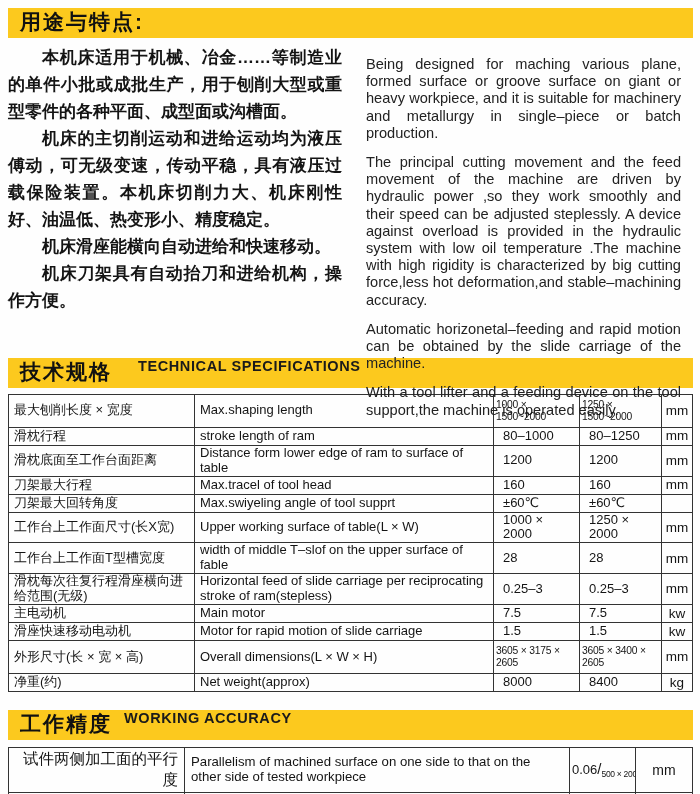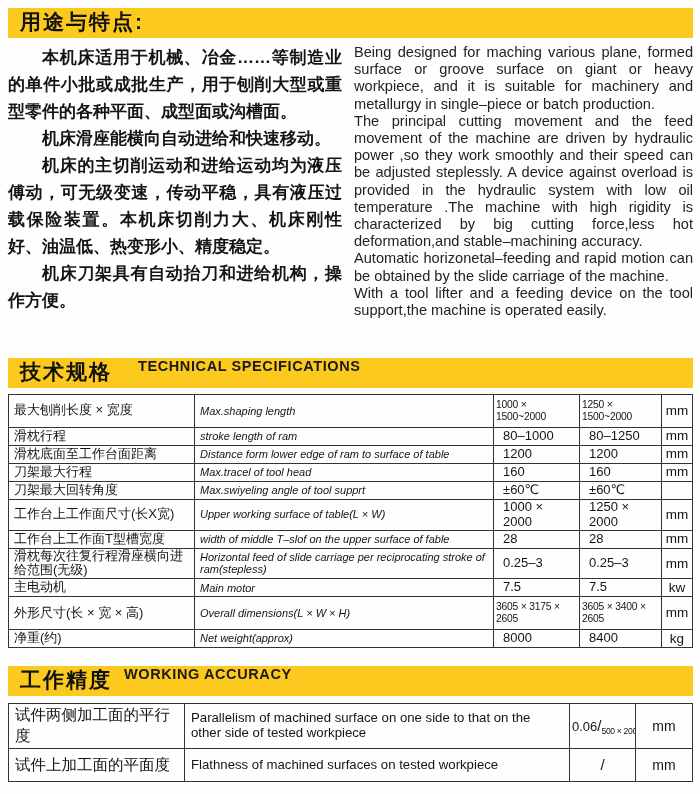--- a/index.html
+++ b/index.html
@@ -13,41 +13,41 @@
     padding:0 12px;box-sizing:border-box;
   }
   .bar-title-cn{font-weight:bold;font-size:21px;letter-spacing:2px;color:#111;white-space:nowrap;}
   .bar-title-en{font-weight:bold;font-size:14.5px;letter-spacing:0.6px;color:#1a1a1a;margin-left:26px;white-space:nowrap;}
   .bar.acc .bar-title-en{margin-left:12px;}
 
   .two-col{display:flex;margin-top:6px;height:314px;}
   .col-cn{width:334px;}
   .col-cn p{margin:0;font-size:17px;line-height:27px;text-align:justify;text-indent:2em;font-weight:600;}
   .col-en{flex:1;margin-left:12px;}
-  .col-en p{margin:0;font-size:14.6px;line-height:17.2px;text-align:justify;color:#222;}
+  .col-en p{margin:12px;font-size:14.6px;line-height:17.2px;text-align:justify;color:#222;}
 
   table{width:100%;border-collapse:collapse;table-layout:fixed;}
   .spec-table{margin-top:6px;}
   .spec-table td{
     border:1.6px solid #333;padding:0 5px;font-size:13px;line-height:1.15;
     height:17px;overflow:hidden;vertical-align:middle;
   }
   .spec-table td.c-cn{font-size:13px;letter-spacing:0;}
-  .spec-table td.c-en{font-size:11px;font-style:italic;}
+  .spec-table td.c-en{font-size:13px;}
   .spec-table td.c-val{padding:0 4px 0 9px;}
   .spec-table td.c-val.small{font-size:10.3px;padding:4px 2px;letter-spacing:-0.2px;}
   .spec-table td.c-unit{text-align:center;font-size:13.5px;padding:0 2px;}
 
   .bar2{}
   .bar3{margin-top:18px;}
   .acc-table{margin-top:7px;}
   .acc-table td{
     border:1.8px solid #333;padding:1px 6px;vertical-align:middle;overflow:hidden;
   }
-  .acc-table td.a-cn{font-size:15.5px;height:30px;}
+  .acc-table td.a-cn{font-size:15.5px;height:30px;text-align:right;}
   .acc-table td.a-en{font-size:13.2px;line-height:14.8px;margin-left:41px;}
   .acc-table td.a-val{text-align:center;padding:1px 2px;}
   .acc-table td.a-unit{text-align:center;font-size:14px;}
 
   .frac{white-space:nowrap;}
   .fnum{font-size:13px;}
   .fslash{font-size:15px;}
   .fden{font-size:8.5px;vertical-align:-3px;letter-spacing:-0.3px;}
 </style>
 </head>
@@ -55,22 +55,22 @@
 
 <div class="page">
 
   <div class="bar">
     <span class="bar-title-cn">用途与特点:</span>
   </div>
 
   <div class="two-col">
     <div class="col-cn" id="cn-paras">
         <p>本机床适用于机械、冶金……等制造业的单件小批或成批生产，用于刨削大型或重型零件的各种平面、成型面或沟槽面。</p>
+        <p>机床的主切削运动和进给运动均为液压傅动，可无级变速，传动平稳，具有液压过载保险装置。本机床切削力大、机床刚性好、油温低、热变形小、精度稳定。</p>
         <p>机床滑座能横向自动进给和快速移动。</p>
-        <p>机床的主切削运动和进给运动均为液压傅动，可无级变速，传动平稳，具有液压过载保险装置。本机床切削力大、机床刚性好、油温低、热变形小、精度稳定。</p>
         <p>机床刀架具有自动抬刀和进给机构，操作方便。</p>
       </div>
     <div class="col-en" id="en-paras">
         <p>Being designed for maching various plane, formed surface or groove surface on giant or heavy workpiece, and it is suitable for machinery and metallurgy in single–piece or batch production.</p>
         <p>The principal cutting movement and the feed movement of the machine are driven by hydraulic power ,so they work smoothly and their speed can be adjusted steplessly. A device against overload is provided in the hydraulic system with low oil temperature .The machine with high rigidity is characterized by big cutting force,less hot deformation,and stable–machining accuracy.</p>
         <p>Automatic horizonetal–feeding and rapid motion can be obtained by the slide carriage of the machine.</p>
         <p>With a tool lifter and a feeding device on the tool support,the machine is operated easily.</p>
       </div>
   </div>
 
@@ -145,20 +145,27 @@
           <td class="c-unit">mm</td>
         </tr>
         <tr>
           <td class="c-cn">主电动机</td>
           <td class="c-en">Main motor</td>
           <td class="c-val">7.5</td>
           <td class="c-val">7.5</td>
           <td class="c-unit">kw</td>
         </tr>
         <tr>
+          <td class="c-cn">滑座快速移动电动机</td>
+          <td class="c-en">Motor for rapid motion of slide carriage</td>
+          <td class="c-val">1.5</td>
+          <td class="c-val">1.5</td>
+          <td class="c-unit">kw</td>
+        </tr>
+        <tr>
           <td class="c-cn">外形尺寸(长 × 宽 × 高)</td>
           <td class="c-en">Overall dimensions(L × W × H)</td>
           <td class="c-val small">3605 × 3175 × 2605</td>
           <td class="c-val small">3605 × 3400 × 2605</td>
           <td class="c-unit">mm</td>
         </tr>
         <tr>
           <td class="c-cn">净重(约)</td>
           <td class="c-en">Net weight(approx)</td>
           <td class="c-val">8000</td>

